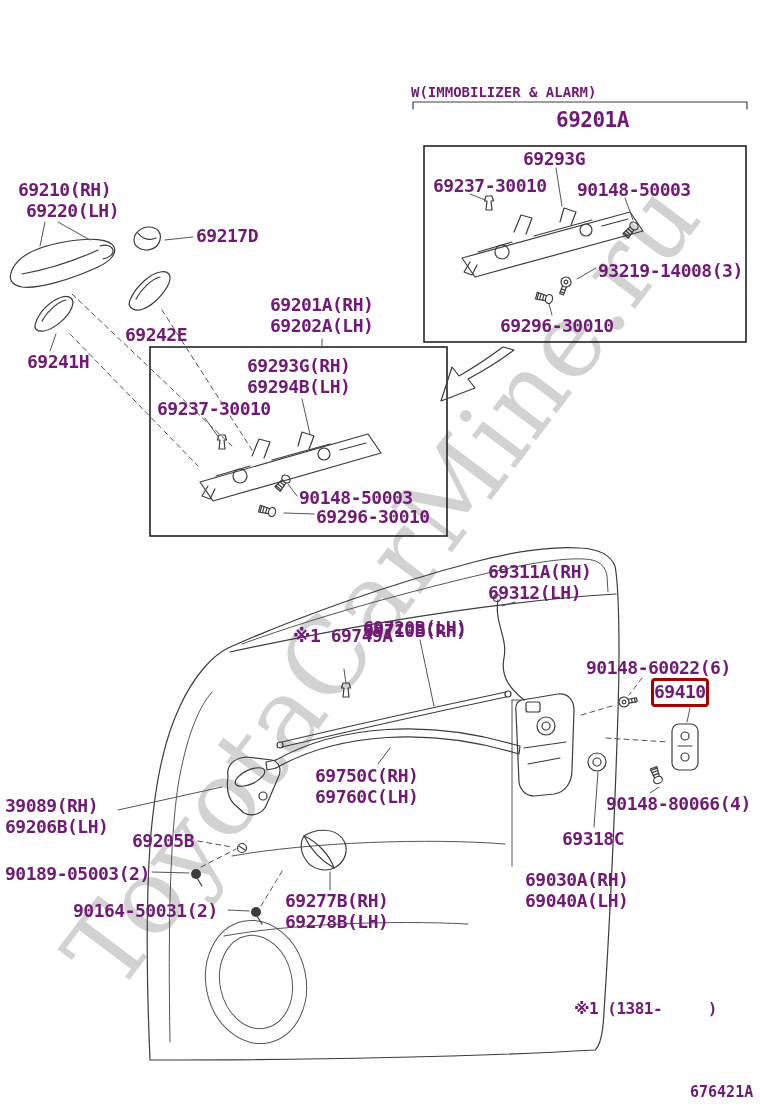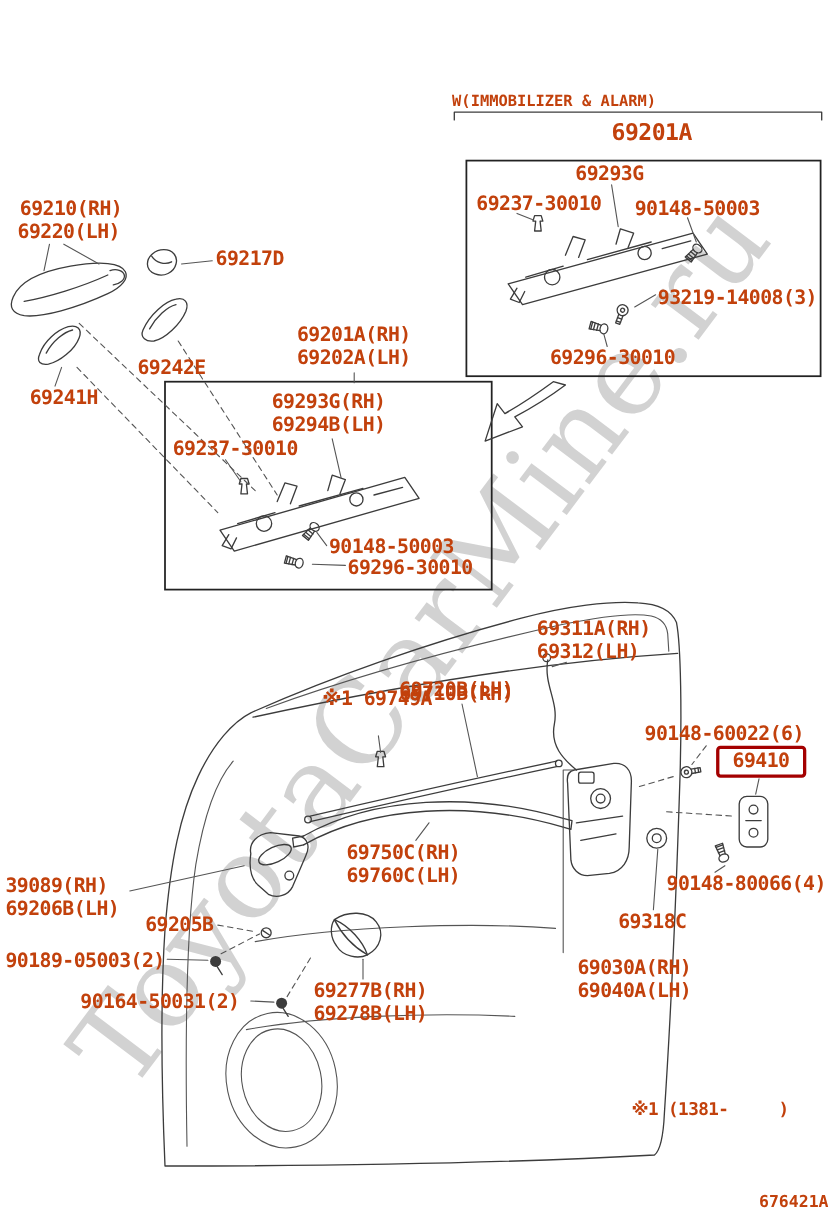--- a/index.html
+++ b/index.html
@@ -15,28 +15,28 @@
     white-space:nowrap;letter-spacing:1px;pointer-events:none;
   }
   .art{position:absolute;left:0;top:0;}
   .ln{fill:none;stroke:#3c3c3c;stroke-width:1.2;stroke-linecap:round;stroke-linejoin:round;}
   .thin{stroke-width:1;stroke:#555;}
   .dash{stroke-dasharray:5 4;}
   .box{fill:none;stroke:#222;stroke-width:1.6;}
   .dot{fill:#3c3c3c;stroke:none;}
   .lbl{
     position:absolute;font-weight:bold;font-size:18px;line-height:1.15;
-    color:#c2410c;letter-spacing:-0.5px;white-space:pre;
+    color:#701a75;letter-spacing:-0.5px;white-space:pre;
   }
   .lbl.sm{font-size:14px;letter-spacing:0;}
   .lbl.md{font-size:16px;}
   .lbl.xl{font-size:21px;}
   .lbl.plate{font-size:15px;letter-spacing:0;text-align:center;}
   .lbl.boxed{
-    border:3px solid #a40000;border-radius:4px;padding:1px 12px;
+    border:3px solid #a40000;border-radius:4px;padding:1px 0;
     background:rgba(255,255,255,0.0);
   }
 </style>
 </head>
 <body>
 
 <div class="stage">
 
   <div class="watermark">ToyotaCarMine.ru</div>
 
@@ -224,21 +224,21 @@
   <span class="lbl sm" style="left:411px;top:84px">W(IMMOBILIZER &amp; ALARM)</span>
   <span class="lbl xl" style="left:556px;top:108px">69201A</span>
 
   <span class="lbl" style="left:523px;top:149px">69293G</span>
   <span class="lbl" style="left:433px;top:176px">69237-30010</span>
   <span class="lbl" style="left:577px;top:180px">90148-50003</span>
   <span class="lbl" style="left:598px;top:261px">93219-14008(3)</span>
   <span class="lbl" style="left:500px;top:316px">69296-30010</span>
 
   <span class="lbl" style="left:18px;top:180px">69210(RH)</span>
-  <span class="lbl" style="left:16px;top:201px">69220(LH)</span>
+  <span class="lbl" style="left:26px;top:201px">69220(LH)</span>
   <span class="lbl" style="left:196px;top:226px">69217D</span>
   <span class="lbl" style="left:125px;top:325px">69242E</span>
   <span class="lbl" style="left:27px;top:352px">69241H</span>
 
   <span class="lbl" style="left:270px;top:295px">69201A(RH)</span>
   <span class="lbl" style="left:270px;top:316px">69202A(LH)</span>
   <span class="lbl" style="left:247px;top:356px">69293G(RH)</span>
   <span class="lbl" style="left:247px;top:377px">69294B(LH)</span>
   <span class="lbl" style="left:157px;top:399px">69237-30010</span>
   <span class="lbl" style="left:299px;top:488px">90148-50003</span>

